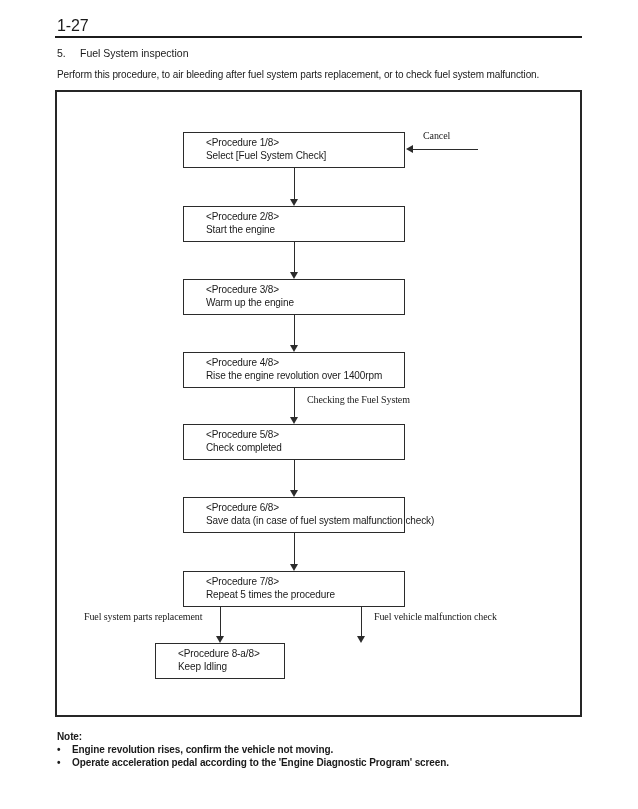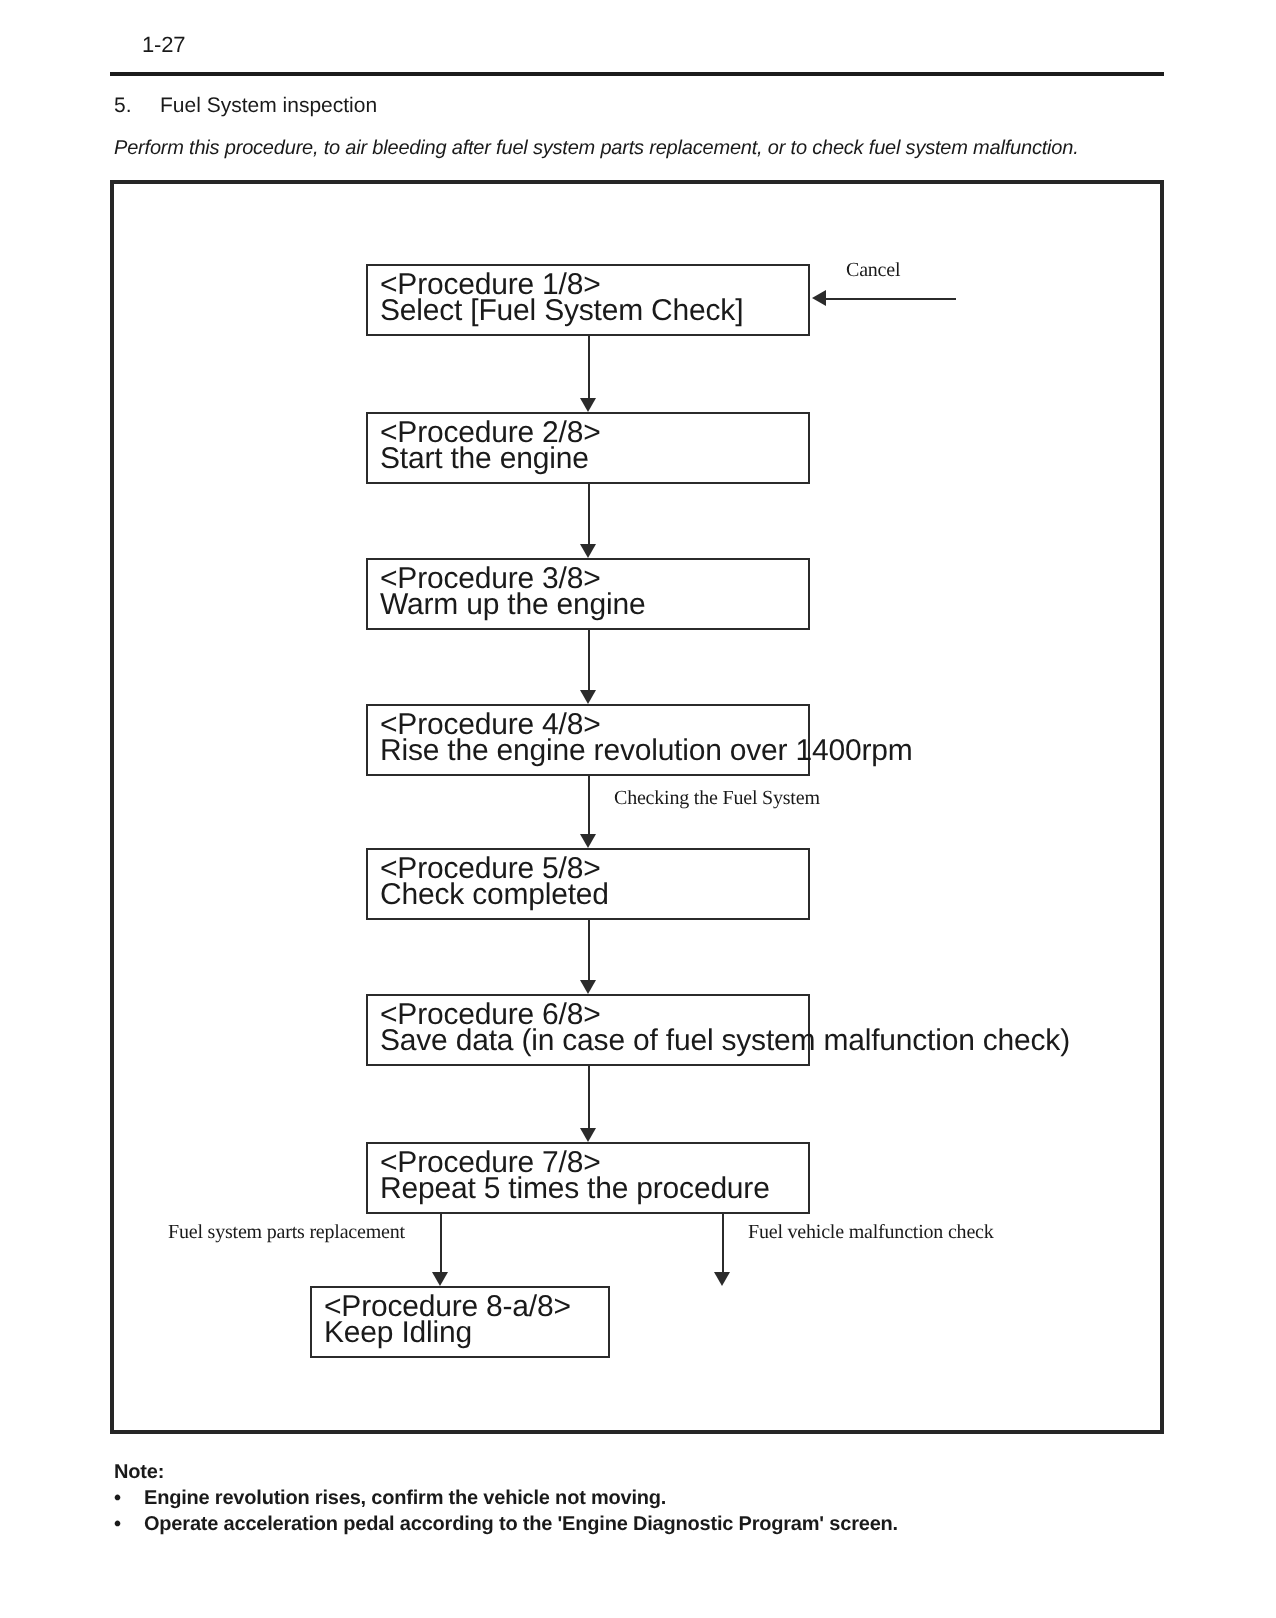--- a/index.html
+++ b/index.html
@@ -4,38 +4,38 @@
 <style>
   * { margin:0; padding:0; box-sizing:border-box; }
   html,body { background:#ffffff; }
   .page {
     position:relative; width:638px; height:809px; background:#ffffff;
     font-family:"Liberation Sans", sans-serif; color:#1a1a1a; overflow:hidden;
   }
   .abs { position:absolute; }
 
   
-  .page-number { left:71px; top:17px; font-size:11px; letter-spacing:-0.1px; }
+  .page-number { left:57px; top:17px; font-size:16px; letter-spacing:-0.1px; }
   .header-rule { left:55px; top:36px; width:527px; height:2px; background:#1c1c1c; }
   .section-title { left:57px; top:47px; font-size:10.5px; display:flex; }
   .sec-num { width:23px; }
-  .intro { left:57px; top:69px; font-size:10px; letter-spacing:-0.1px;font-style:italic; }
+  .intro { left:57px; top:69px; font-size:10px; letter-spacing:-0.1px; }
 
   
   .frame { left:55px; top:90px; width:527px; height:627px; border:2px solid #262626; }
 
   
   .pbox {
     position:absolute; border:1.5px solid #2b2b2b; background:#fff;
-    padding:4px 0 0 6px; height:36px; font-size:15px; line-height:12.5px;
+    padding:4px 0 0 22px; height:36px; font-size:10px; line-height:12.5px;
     letter-spacing:-0.1px;
   }
   .pbox .bline { display:block; white-space:nowrap; }
   .main { left:126px; width:222px; }
-  .small { width:150px; }
+  .small { width:130px; }
 
   
   .label { font-size:10px; letter-spacing:-0.1px; white-space:nowrap;font-family:Liberation Serif, serif; }
 
   
   .varrow { position:absolute; width:9px; }
   .varrow i { display:block; font-style:normal; }
   .vline { position:absolute; left:3.8px; top:0; bottom:5px; width:1.5px; background:#2b2b2b; }
   .vhead { position:absolute; left:0; bottom:0; width:0; height:0;
            border-left:4.5px solid transparent; border-right:4.5px solid transparent;

